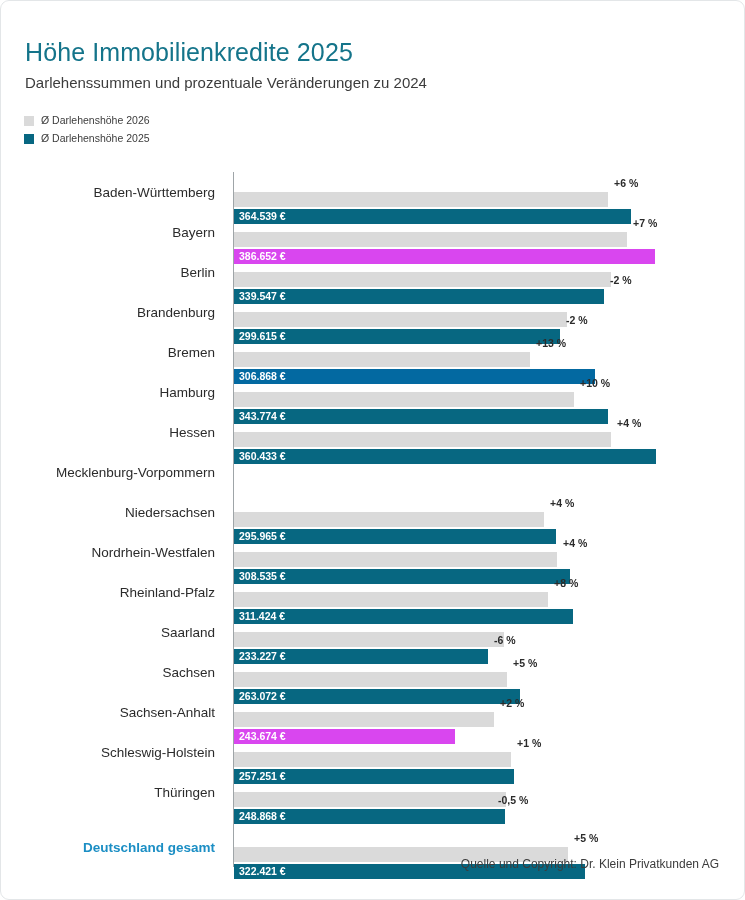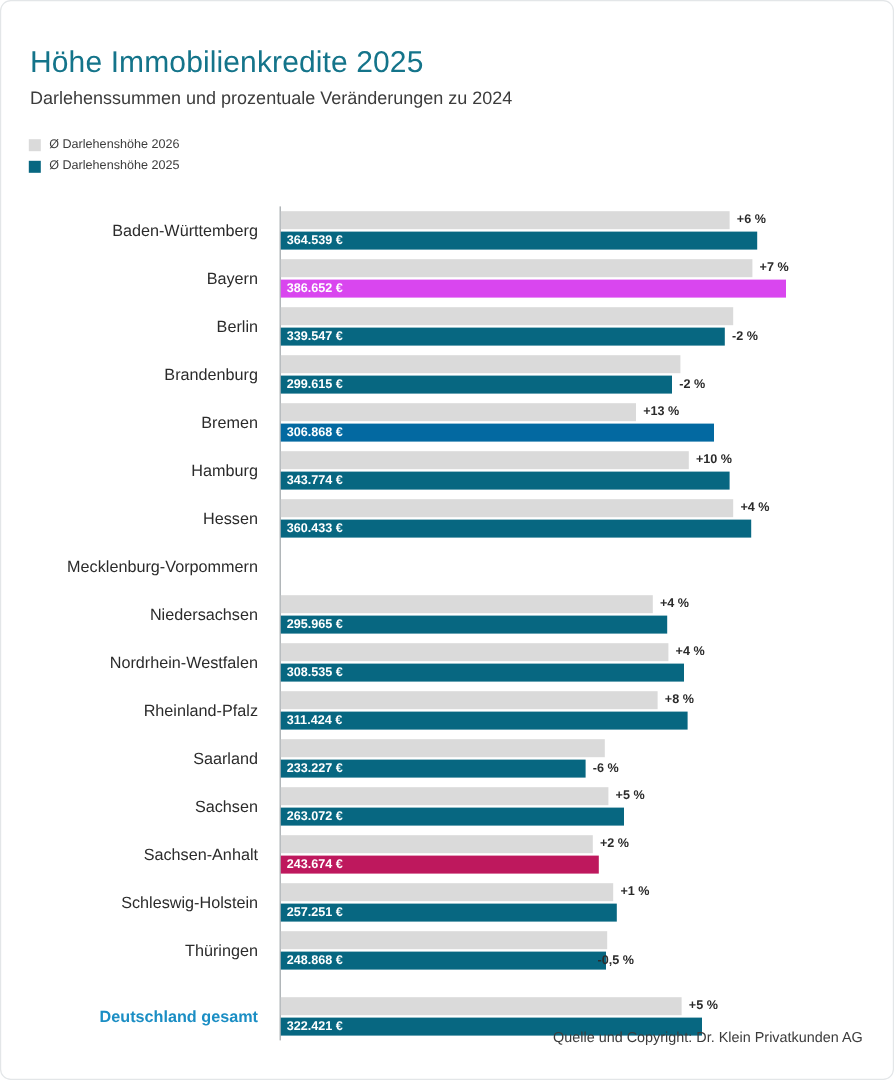--- a/index.html
+++ b/index.html
@@ -127,21 +127,21 @@
   .bar-track {
     position: relative;
     height: 15px;
   }
   .bar-track.t2024 { top: 4px; }
   .bar-track.t2025 { top: 6px; }
 
   .bar {
     position: absolute;
     left: 0;
-    top: 0;
+    top: 16px;
     height: 15px;
   }
   .bar.gray { background: #dadada; }
   .bar.teal { background: #076781; }
 
   .bar-value {
     position: absolute;
     left: 5px;
     top: 0;
     height: 15px;
@@ -282,21 +282,21 @@
           </div>
         </div>
         <div class="row">
           <div class="row-label">Hessen</div>
           <div class="bars">
             <div class="bar-track t2024">
               <div class="bar gray" style="width: 377px; background: rgb(218, 218, 218);"></div>
               <span class="pct" style="left: 383px;">+4 %</span>
             </div>
             <div class="bar-track t2025">
-              <div class="bar teal" style="width: 392px; background: rgb(7, 103, 129);">
+              <div class="bar teal" style="width: 392px; background: rgb(7, 103, 129); padding-left: 30px;">
                 <span class="bar-value">360.433 €</span>
               </div>
             </div>
           </div>
         </div>
         <div class="row">
           <div class="row-label">Mecklenburg-Vorpommern</div>
         </div>
         <div class="row">
           <div class="row-label">Niedersachsen</div>
@@ -369,21 +369,21 @@
           </div>
         </div>
         <div class="row">
           <div class="row-label">Sachsen-Anhalt</div>
           <div class="bars">
             <div class="bar-track t2024">
               <div class="bar gray" style="width: 260px; background: rgb(218, 218, 218);"></div>
               <span class="pct" style="left: 266px;">+2 %</span>
             </div>
             <div class="bar-track t2025">
-              <div class="bar teal" style="width: 265px; background: #be185d;">
+              <div class="bar teal" style="width: 221px; background: #d946ef;">
                 <span class="bar-value">243.674 €</span>
               </div>
             </div>
           </div>
         </div>
         <div class="row">
           <div class="row-label">Schleswig-Holstein</div>
           <div class="bars">
             <div class="bar-track t2024">
               <div class="bar gray" style="width: 277px; background: rgb(218, 218, 218);"></div>

